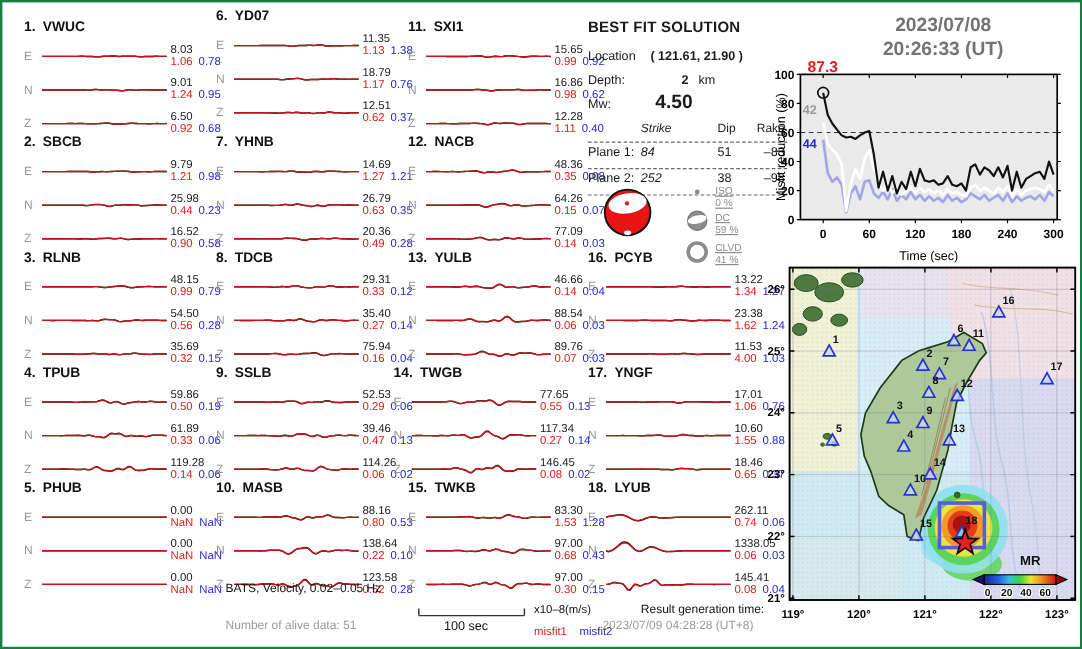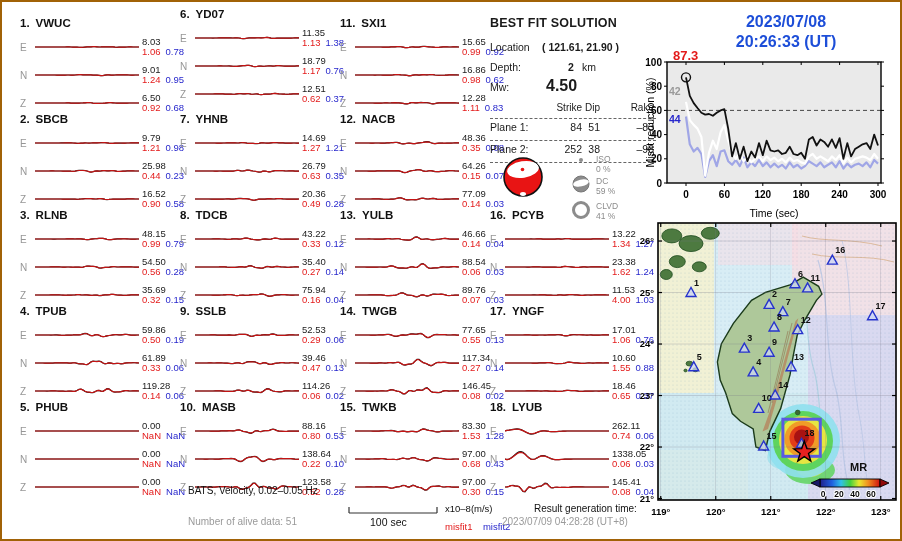--- a/index.html
+++ b/index.html
@@ -1,16 +1,16 @@
 <!DOCTYPE html>
 <html><head>
 <meta charset="utf-8">
 <style>
   html,body{margin:0;padding:0;background:#fff;}
-  .page{position:relative;width:898px;height:537px;border:2px solid #a16207;background:#fff;
+  .page{position:relative;width:898px;height:537px;border:2px solid #15803d;background:#fff;
         font-family:"Liberation Sans",sans-serif;color:#1a1a1a;overflow:hidden;}
   .abs{position:absolute;}
   
   .station{position:absolute;width:160px;}
   .st-h{font-size:11.5px;font-weight:bold;color:#111;height:16px;}
   .st-h .st-num{margin-right:6px;}
   .trace{display:flex;align-items:center;height:28px;}
   .t-label{width:15px;color:#969696;font-size:10px;flex:none;}
   svg.wave{width:104px;height:26px;flex:none;display:block;}
   .t-vals{margin-left:3px;font-size:9.5px;line-height:10.5px;white-space:nowrap;}
@@ -18,28 +18,28 @@
   .t-m1{color:#e31a1a;}
   .t-m2{color:#2727cc;margin-left:5px;}
   
   .bfs{position:absolute;left:488px;top:14px;width:166px;font-size:10.5px;}
   .bfs-title{font-size:12.5px;font-weight:bold;margin-bottom:8px;letter-spacing:.2px;}
   .bfs-row{position:relative;height:20px;}
   .bfs-lab{position:absolute;left:0;top:3px;}
   .bfs-val{position:absolute;font-weight:bold;}
   .tbl-head{position:relative;height:15px;font-size:10px;}
   .tbl-row{position:relative;height:18px;font-size:10.5px;}
-  .c-strike{position:absolute;left:44px;width:48px;text-align:right;}
-  .c-dip{position:absolute;left:80px;width:30px;text-align:right;}
+  .c-strike{position:absolute;left:44px;width:48px;text-align:left;font-style:italic;}
+  .c-dip{position:absolute;left:108px;width:30px;}
   .c-rake{position:absolute;left:126px;width:38px;text-align:right;}
   .dashline{border-top:1px dashed #666;height:0;margin:1px 0 2px 0;}
-  .decomp{position:absolute;font-size:8.5px;color:#8c8c8c;line-height:9.5px;}
+  .decomp{position:absolute;font-size:8.5px;color:#8c8c8c;line-height:9.5px;text-decoration:underline;}
   
   .datehead{position:absolute;left:678px;top:10px;width:212px;text-align:center;
-            font-size:16px;font-weight:bold;line-height:20px;color:#1d4ed8;}
+            font-size:16px;font-weight:bold;line-height:20px;color:#737373;}
   
   .foot-b{font-size:10px;color:#111;}
   .foot-g{font-size:10px;color:#9a9a9a;}
   .lgd1{color:#e31a1a;font-size:9.5px;}
   .lgd2{color:#2727cc;font-size:9.5px;margin-left:6px;}
 </style>
 </head>
 <body>
 
 <div class="page">
@@ -299,21 +299,21 @@
       </div>
       <div class="station" style="left: 178px; top: 207px;">
         <div class="st-h"><span class="st-num">8.</span><span class="st-name">TDCB</span></div>
         <div class="trace">
           <span class="t-label">E</span>
           <svg class="wave" viewBox="0 0 104 26">
             <path d="M0 13.00 L2 13.00 L4 13.01 L6 13.00 L8 13.00 L10 12.99 L12 12.99 L14 12.99 L16 12.99 L18 12.97 L20 12.96 L22 12.96 L24 12.97 L26 12.98 L28 13.02 L30 13.14 L32 13.30 L34 13.37 L36 13.20 L38 12.89 L40 12.73 L42 12.88 L44 13.11 L46 13.02 L48 12.52 L50 12.05 L52 12.06 L54 12.54 L56 13.11 L58 13.46 L60 13.68 L62 13.88 L64 13.91 L66 13.57 L68 13.07 L70 12.86 L72 13.07 L74 13.28 L76 13.06 L78 12.48 L80 12.09 L82 12.24 L84 12.74 L86 13.15 L88 13.24 L90 13.15 L92 13.07 L94 13.08 L96 13.10 L98 13.08 L100 13.05 L102 13.03 L104 13.01" fill="none" stroke="#161616" stroke-width="1.2"></path>
             <path d="M0 13.00 L2 13.00 L4 13.01 L6 13.00 L8 13.00 L10 12.99 L12 12.99 L14 12.99 L16 12.99 L18 12.98 L20 12.96 L22 12.96 L24 12.97 L26 12.98 L28 13.02 L30 13.12 L32 13.27 L34 13.33 L36 13.18 L38 12.91 L40 12.76 L42 12.89 L44 13.10 L46 13.02 L48 12.57 L50 12.14 L52 12.15 L54 12.59 L56 13.10 L58 13.41 L60 13.61 L62 13.79 L64 13.81 L66 13.51 L68 13.06 L70 12.87 L72 13.06 L74 13.26 L76 13.05 L78 12.53 L80 12.18 L82 12.32 L84 12.77 L86 13.14 L88 13.22 L90 13.13 L92 13.07 L94 13.07 L96 13.09 L98 13.08 L100 13.04 L102 13.02 L104 13.01" fill="none" stroke="#c41414" stroke-width="1.2"></path>
           </svg>
           <div class="t-vals">
-            <div class="t-amp">43.22</div>
+            <div class="t-amp">29.31</div>
             <div><span class="t-m1">0.33</span><span class="t-m2">0.12</span></div>
           </div>
         </div>
         <div class="trace">
           <span class="t-label">N</span>
           <svg class="wave" viewBox="0 0 104 26">
             <path d="M0 13.00 L2 13.00 L4 13.00 L6 13.01 L8 13.01 L10 13.01 L12 13.01 L14 13.01 L16 13.01 L18 12.99 L20 12.98 L22 13.00 L24 12.97 L26 12.86 L28 12.76 L30 12.85 L32 13.10 L34 13.30 L36 13.33 L38 13.34 L40 13.37 L42 13.22 L44 12.84 L46 12.64 L48 12.91 L50 13.13 L52 12.66 L54 11.85 L56 11.72 L58 12.48 L60 13.33 L62 13.71 L64 13.96 L66 14.24 L68 14.05 L70 13.19 L72 12.47 L74 12.56 L76 13.03 L78 13.05 L80 12.61 L82 12.35 L84 12.54 L86 12.84 L88 13.00 L90 13.13 L92 13.28 L94 13.33 L96 13.18 L98 12.99 L100 12.93 L102 12.97 L104 13.00" fill="none" stroke="#161616" stroke-width="1.2"></path>
             <path d="M0 13.00 L2 13.00 L4 13.00 L6 13.01 L8 13.01 L10 13.01 L12 13.01 L14 13.01 L16 13.00 L18 12.99 L20 12.99 L22 13.00 L24 12.97 L26 12.88 L28 12.79 L30 12.86 L32 13.09 L34 13.27 L36 13.30 L38 13.30 L40 13.33 L42 13.20 L44 12.86 L46 12.68 L48 12.92 L50 13.12 L52 12.69 L54 11.96 L56 11.85 L58 12.53 L60 13.29 L62 13.64 L64 13.86 L66 14.11 L68 13.94 L70 13.18 L72 12.52 L74 12.60 L76 13.03 L78 13.05 L80 12.65 L82 12.42 L84 12.59 L86 12.86 L88 13.00 L90 13.11 L92 13.26 L94 13.30 L96 13.16 L98 12.99 L100 12.93 L102 12.97 L104 13.00" fill="none" stroke="#c41414" stroke-width="1.2"></path>
           </svg>
           <div class="t-vals">
@@ -430,21 +430,21 @@
           </div>
         </div>
         <div class="trace">
           <span class="t-label">Z</span>
           <svg class="wave" viewBox="0 0 104 26">
             <path d="M0 13.00 L2 13.00 L4 13.00 L6 13.00 L8 13.00 L10 13.00 L12 12.99 L14 12.98 L16 12.99 L18 13.01 L20 13.03 L22 13.06 L24 13.10 L26 13.09 L28 12.99 L30 12.88 L32 12.89 L34 12.99 L36 12.97 L38 12.79 L40 12.69 L42 12.78 L44 12.93 L46 13.04 L48 13.33 L50 13.81 L52 13.96 L54 13.41 L56 12.67 L58 12.49 L60 12.80 L62 12.90 L64 12.62 L66 12.44 L68 12.58 L70 12.71 L72 12.72 L74 12.98 L76 13.54 L78 13.86 L80 13.58 L82 13.07 L84 12.84 L86 12.89 L88 12.94 L90 12.89 L92 12.88 L94 12.93 L96 12.95 L98 12.93 L100 12.95 L102 13.02 L104 13.07" fill="none" stroke="#161616" stroke-width="1.2"></path>
             <path d="M0 13.00 L2 13.00 L4 13.00 L6 13.00 L8 13.00 L10 13.00 L12 12.99 L14 12.98 L16 12.99 L18 13.01 L20 13.03 L22 13.05 L24 13.09 L26 13.08 L28 12.99 L30 12.89 L32 12.90 L34 12.99 L36 12.97 L38 12.82 L40 12.72 L42 12.80 L44 12.93 L46 13.04 L48 13.30 L50 13.73 L52 13.86 L54 13.37 L56 12.70 L58 12.54 L60 12.82 L62 12.91 L64 12.66 L66 12.50 L68 12.62 L70 12.74 L72 12.75 L74 12.98 L76 13.48 L78 13.77 L80 13.52 L82 13.06 L84 12.85 L86 12.90 L88 12.95 L90 12.90 L92 12.89 L94 12.94 L96 12.96 L98 12.94 L100 12.95 L102 13.01 L104 13.06" fill="none" stroke="#c41414" stroke-width="1.2"></path>
           </svg>
           <div class="t-vals">
             <div class="t-amp">12.28</div>
-            <div><span class="t-m1">1.11</span><span class="t-m2">0.83</span></div>
+            <div><span class="t-m1">1.11</span><span class="t-m2">0.40</span></div>
           </div>
         </div>
       </div>
       <div class="station" style="left: 338px; top: 111px;">
         <div class="st-h"><span class="st-num">12.</span><span class="st-name">NACB</span></div>
         <div class="trace">
           <span class="t-label">E</span>
           <svg class="wave" viewBox="0 0 104 26">
             <path d="M0 13.00 L2 13.00 L4 13.00 L6 12.99 L8 12.99 L10 12.99 L12 13.00 L14 13.02 L16 13.05 L18 13.05 L20 13.02 L22 12.99 L24 13.01 L26 13.07 L28 13.09 L30 13.03 L32 12.90 L34 12.80 L36 12.72 L38 12.59 L40 12.43 L42 12.47 L44 12.90 L46 13.56 L48 13.96 L50 13.76 L52 13.26 L54 13.06 L56 13.35 L58 13.71 L60 13.66 L62 13.23 L64 12.85 L66 12.65 L68 12.41 L70 11.96 L72 11.66 L74 11.94 L76 12.73 L78 13.46 L80 13.65 L82 13.39 L84 13.12 L86 13.09 L88 13.20 L90 13.24 L92 13.16 L94 13.07 L96 13.03 L98 13.01 L100 12.96 L102 12.90 L104 12.89" fill="none" stroke="#161616" stroke-width="1.2"></path>
             <path d="M0 13.00 L2 13.00 L4 13.00 L6 12.99 L8 12.99 L10 12.99 L12 13.00 L14 13.02 L16 13.04 L18 13.04 L20 13.02 L22 12.99 L24 13.01 L26 13.06 L28 13.08 L30 13.02 L32 12.91 L34 12.82 L36 12.75 L38 12.63 L40 12.49 L42 12.52 L44 12.91 L46 13.51 L48 13.86 L50 13.68 L52 13.24 L54 13.06 L56 13.32 L58 13.64 L60 13.59 L62 13.21 L64 12.86 L66 12.69 L68 12.46 L70 12.07 L72 11.79 L74 12.04 L76 12.76 L78 13.42 L80 13.59 L82 13.35 L84 13.10 L86 13.08 L88 13.18 L90 13.21 L92 13.14 L94 13.06 L96 13.03 L98 13.01 L100 12.96 L102 12.91 L104 12.90" fill="none" stroke="#c41414" stroke-width="1.2"></path>
@@ -506,21 +506,21 @@
           <svg class="wave" viewBox="0 0 104 26">
             <path d="M0 13.00 L2 13.00 L4 13.00 L6 12.99 L8 13.00 L10 13.00 L12 13.00 L14 12.97 L16 12.95 L18 12.96 L20 12.96 L22 12.93 L24 12.86 L26 12.87 L28 13.09 L30 13.44 L32 13.68 L34 13.67 L36 13.53 L38 13.45 L40 13.31 L42 12.73 L44 11.67 L46 10.78 L48 10.86 L50 11.86 L52 12.88 L54 13.24 L56 13.28 L58 13.75 L60 14.61 L62 14.91 L64 14.16 L66 13.07 L68 12.80 L70 13.48 L72 14.07 L74 13.75 L76 12.81 L78 12.16 L80 12.14 L82 12.31 L84 12.24 L86 12.08 L88 12.24 L90 12.79 L92 13.35 L94 13.57 L96 13.46 L98 13.28 L100 13.18 L102 13.12 L104 13.04" fill="none" stroke="#161616" stroke-width="1.2"></path>
             <path d="M0 13.00 L2 13.00 L4 13.00 L6 13.00 L8 13.00 L10 13.00 L12 13.00 L14 12.98 L16 12.96 L18 12.96 L20 12.97 L22 12.93 L24 12.87 L26 12.89 L28 13.08 L30 13.40 L32 13.61 L34 13.60 L36 13.47 L38 13.41 L40 13.28 L42 12.76 L44 11.80 L46 11.00 L48 11.07 L50 11.97 L52 12.89 L54 13.22 L56 13.25 L58 13.68 L60 14.45 L62 14.72 L64 14.04 L66 13.06 L68 12.82 L70 13.43 L72 13.96 L74 13.67 L76 12.83 L78 12.25 L80 12.23 L82 12.38 L84 12.32 L86 12.17 L88 12.32 L90 12.82 L92 13.32 L94 13.51 L96 13.42 L98 13.25 L100 13.16 L102 13.11 L104 13.04" fill="none" stroke="#c41414" stroke-width="1.2"></path>
           </svg>
           <div class="t-vals">
             <div class="t-amp">89.76</div>
             <div><span class="t-m1">0.07</span><span class="t-m2">0.03</span></div>
           </div>
         </div>
       </div>
-      <div class="station" style="left: 338px; top: 303px;">
+      <div class="station" style="left: 326px; top: 303px;">
         <div class="st-h"><span class="st-num">14.</span><span class="st-name">TWGB</span></div>
         <div class="trace">
           <span class="t-label">E</span>
           <svg class="wave" viewBox="0 0 104 26">
             <path d="M0 13.00 L2 13.00 L4 13.00 L6 13.01 L8 13.02 L10 13.01 L12 13.01 L14 13.01 L16 13.03 L18 13.05 L20 13.04 L22 12.99 L24 12.94 L26 12.90 L28 12.82 L30 12.63 L32 12.42 L34 12.45 L36 12.93 L38 13.73 L40 14.34 L42 14.30 L44 13.70 L46 13.12 L48 12.97 L50 13.08 L52 12.94 L54 12.42 L56 11.95 L58 11.95 L60 12.18 L62 12.09 L64 11.60 L66 11.46 L68 12.40 L70 14.16 L72 15.58 L74 15.67 L76 14.57 L78 13.26 L80 12.54 L82 12.44 L84 12.54 L86 12.53 L88 12.50 L90 12.62 L92 12.84 L94 13.00 L96 13.00 L98 12.94 L100 12.95 L102 13.04 L104 13.13" fill="none" stroke="#161616" stroke-width="1.2"></path>
             <path d="M0 13.00 L2 13.00 L4 13.00 L6 13.01 L8 13.02 L10 13.01 L12 13.01 L14 13.01 L16 13.03 L18 13.04 L20 13.03 L22 12.99 L24 12.95 L26 12.91 L28 12.84 L30 12.67 L32 12.48 L34 12.50 L36 12.94 L38 13.66 L40 14.21 L42 14.17 L44 13.63 L46 13.10 L48 12.97 L50 13.08 L52 12.95 L54 12.48 L56 12.05 L58 12.05 L60 12.26 L62 12.18 L64 11.74 L66 11.61 L68 12.46 L70 14.05 L72 15.32 L74 15.40 L76 14.41 L78 13.23 L80 12.58 L82 12.50 L84 12.58 L86 12.58 L88 12.55 L90 12.66 L92 12.86 L94 13.00 L96 13.00 L98 12.95 L100 12.95 L102 13.04 L104 13.12" fill="none" stroke="#c41414" stroke-width="1.2"></path>
           </svg>
           <div class="t-vals">
             <div class="t-amp">77.65</div>
             <div><span class="t-m1">0.55</span><span class="t-m2">0.13</span></div>

